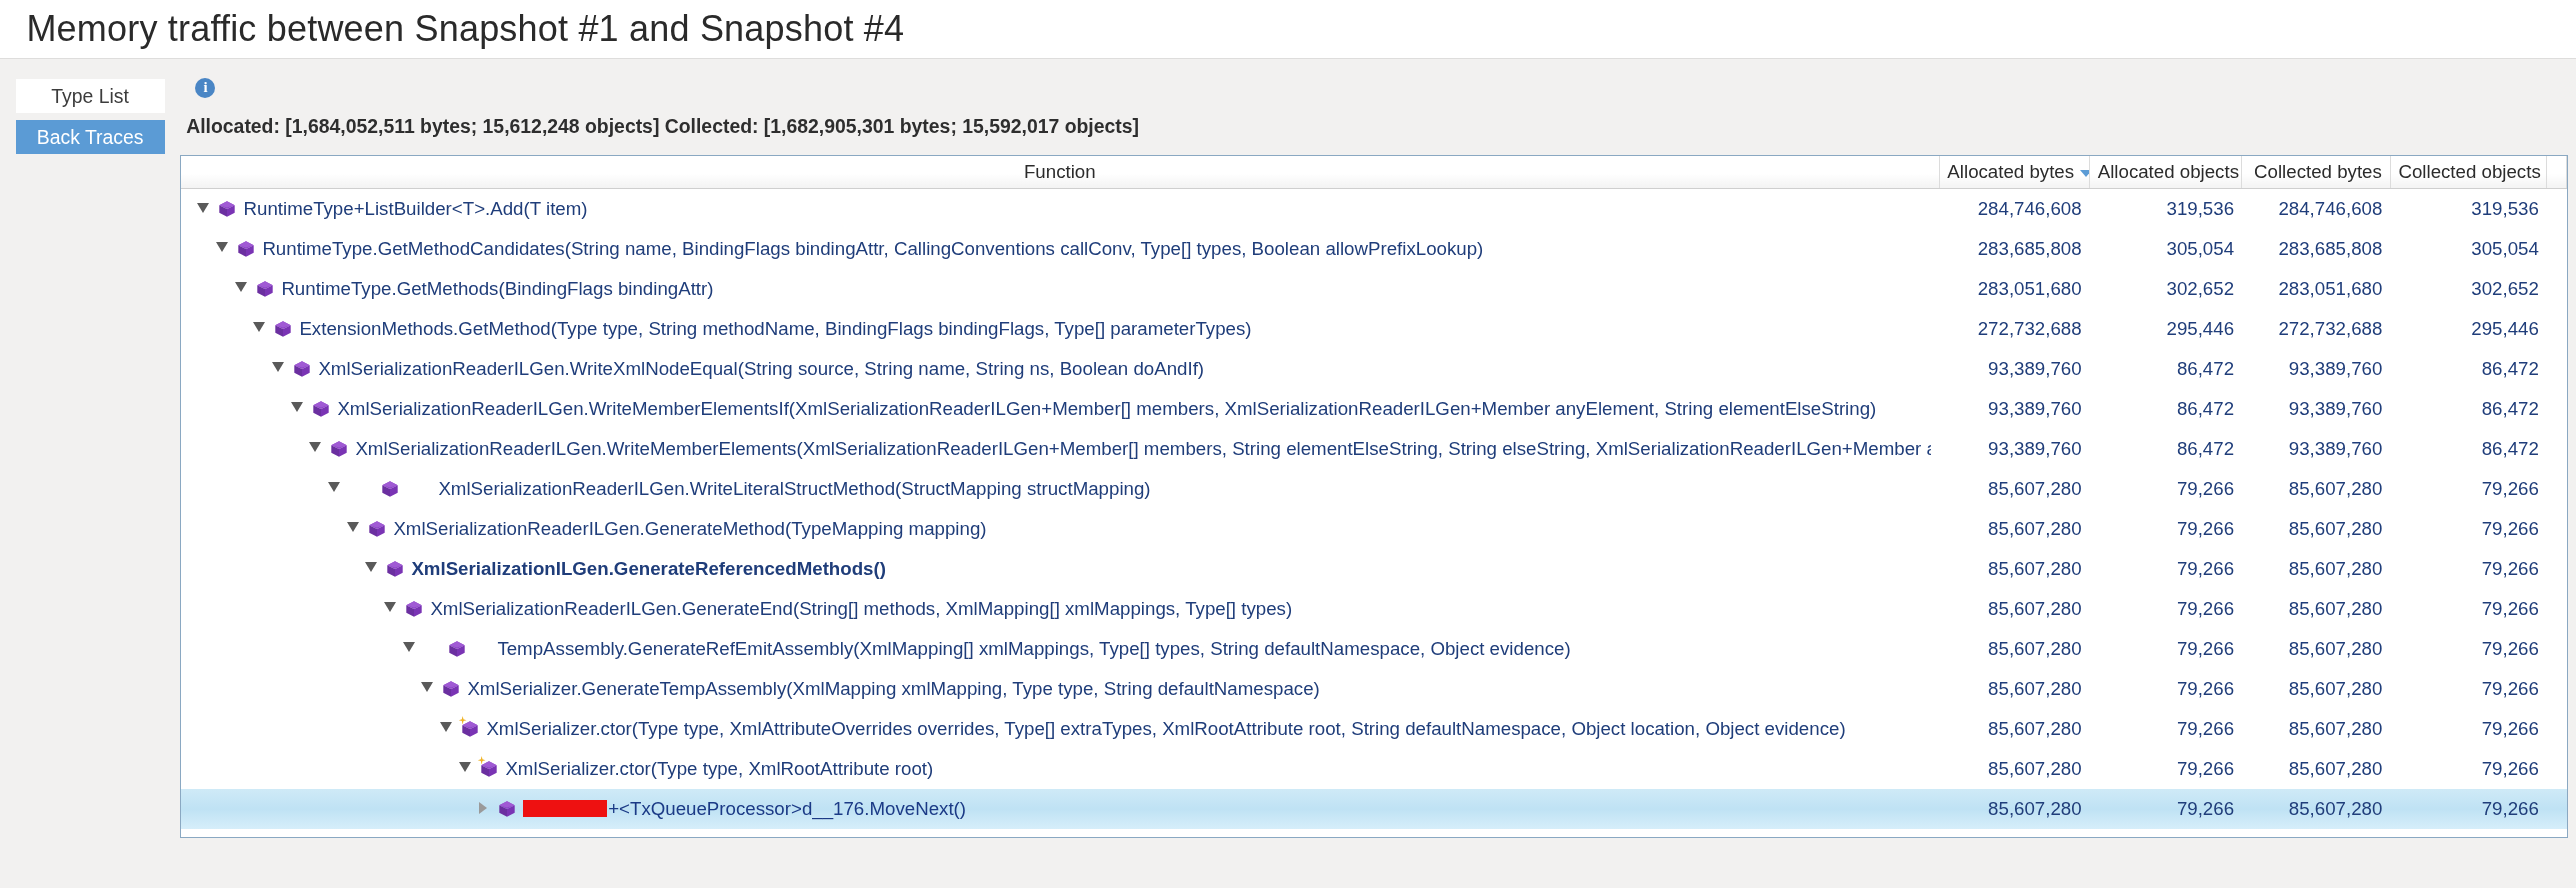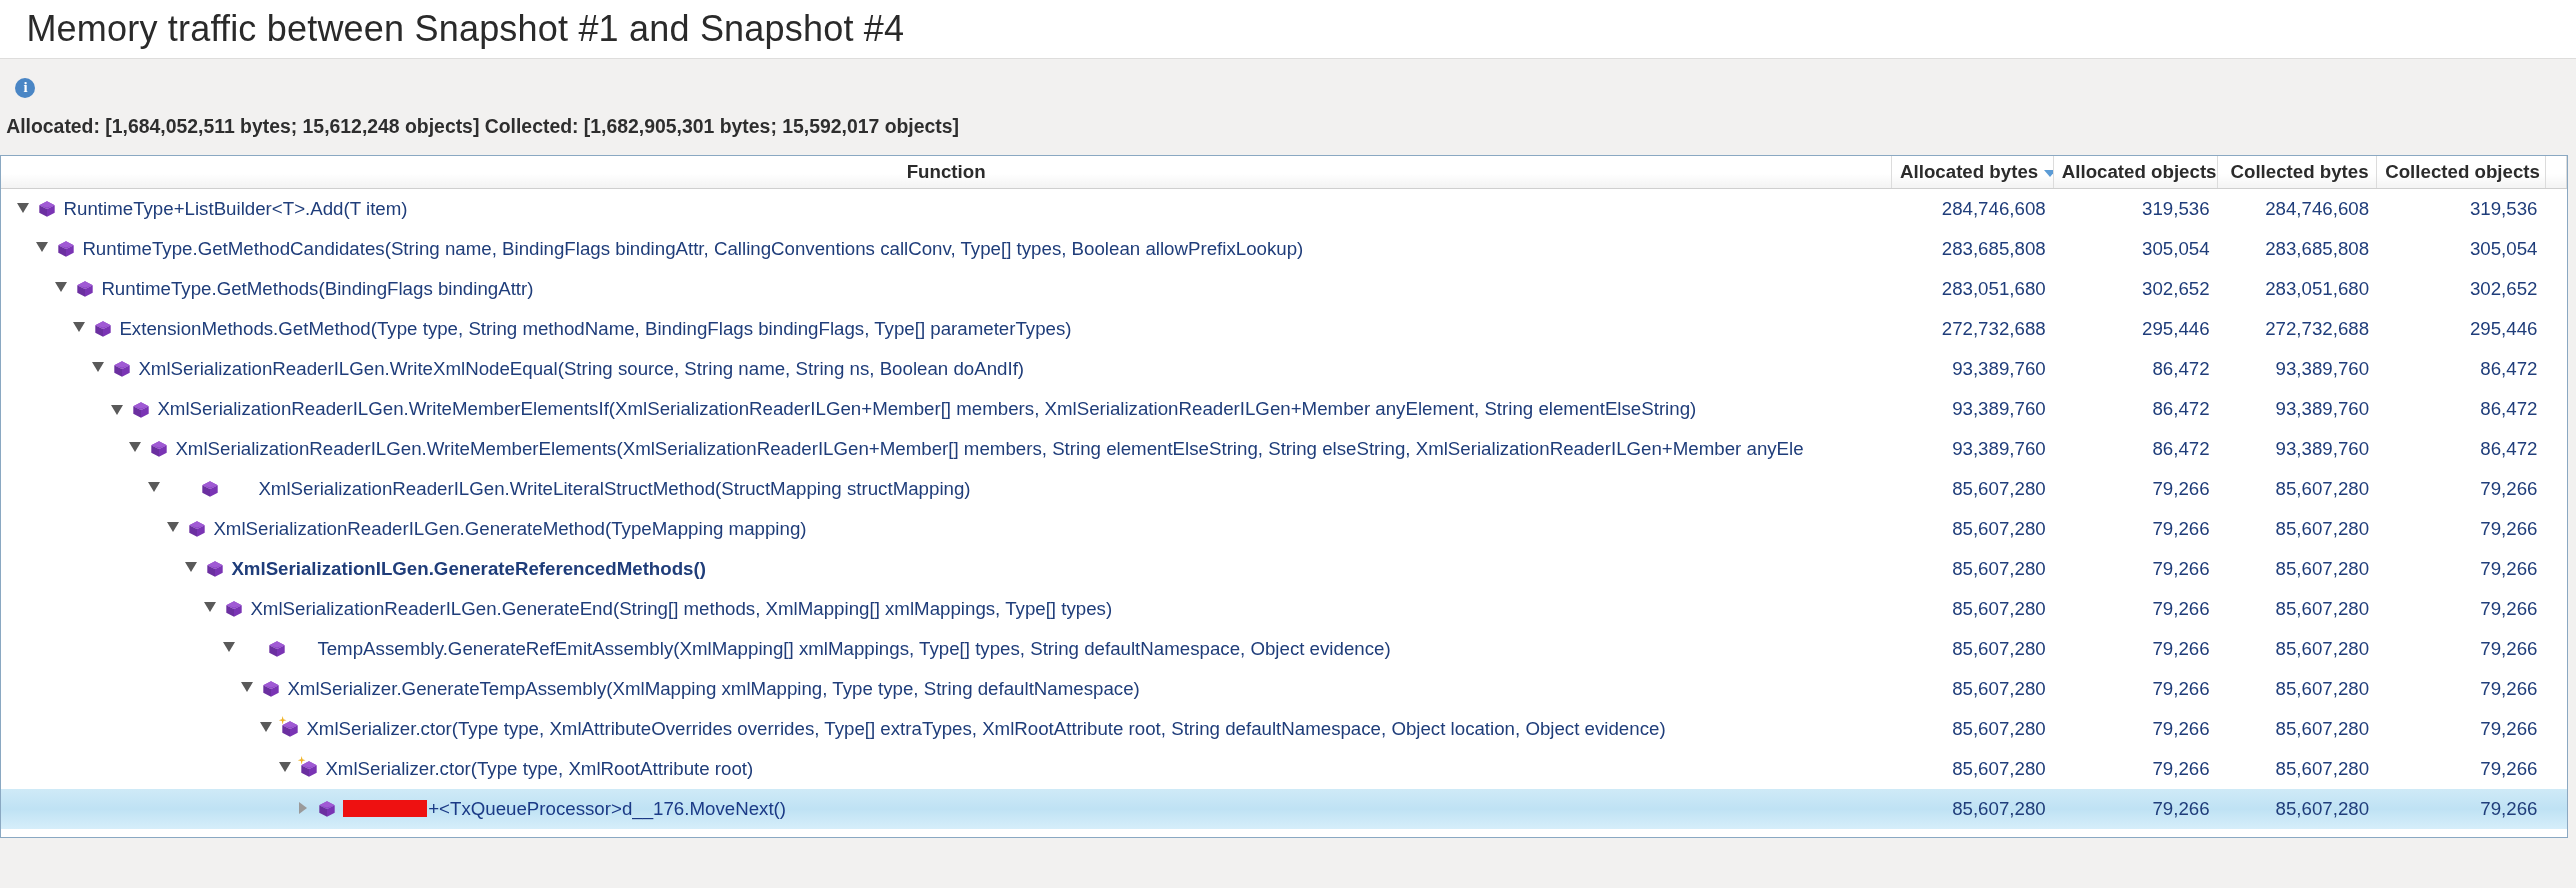--- a/index.html
+++ b/index.html
@@ -128,21 +128,21 @@
     border-collapse: collapse;
     width: 100%;
     table-layout: fixed;
   }
   table.grid thead th {
     height: 33px;
     background: linear-gradient(to bottom, #ffffff 0%, #ffffff 55%, #f3f3f3 100%);
     border-right: 0.8px solid #dcdcdc;
     border-bottom: 0.8px solid #cfcfcf;
     font-size: 18.7px;
-    font-weight: 700;
+    font-weight: 400;
     color: #2b2b2b;
     padding: 0 7.8px;
     box-sizing: border-box;
     white-space: nowrap;
     overflow: hidden;
     cursor: pointer;
   }
   th.col-function { text-align: center; }
   th.col-num { text-align: right; }
   th.col-pad { border-right: none; }
@@ -253,20 +253,28 @@
 </style>
 </head>
 <body>
 
 <div class="title-bar">
   <div class="title-text">Memory traffic between Snapshot #1 and Snapshot #4</div>
 </div>
 
 <div class="body-area">
 
+  <div class="left-nav">
+    <div class="nav-btn inactive">
+      <span>Type List</span>
+    </div>
+    <div class="nav-btn active">
+      <span>Back Traces</span>
+    </div>
+  </div>
 
   <div class="right-panel">
 
     <div class="info-line">
       <span class="info-icon">i</span>
     </div>
 
     <div class="stats-line">Allocated: [1,684,052,511 bytes; 15,612,248 objects] Collected: [1,682,905,301 bytes; 15,592,017 objects]</div>
 
     <div class="grid-wrap">
@@ -400,21 +408,21 @@
                 </div>
               </td>
               <td class="num-cell">93,389,760</td>
               <td class="num-cell">86,472</td>
               <td class="num-cell">93,389,760</td>
               <td class="num-cell">86,472</td>
               <td></td>
             </tr>
             <tr>
               <td class="fn-cell">
-                <div class="fn-inner" style="padding-left: 100px; align-items: flex-end;">
+                <div class="fn-inner" style="padding-left: 100px;">
                   <span class="twisty expanded"></span>
                   <span class="m-icon">
                     <svg width="20" height="20" viewBox="0 0 26 26">
                       <polygon points="13,3 23,8 13,13 3,8" fill="#8e44c8"></polygon>
                       <polygon points="3,8 13,13 13,23 3,18" fill="#6b2fa0"></polygon>
                       <polygon points="23,8 13,13 13,23 23,18" fill="#7a34b4"></polygon>
                       <polygon points="13,3 23,8 13,11 3,8" fill="#a05ad4"></polygon>
                     </svg>
                   </span>
                   <span class="fn-text">XmlSerializationReaderILGen.WriteMemberElementsIf(XmlSerializationReaderILGen+Member[] members, XmlSerializationReaderILGen+Member anyElement, String elementElseString)</span>

